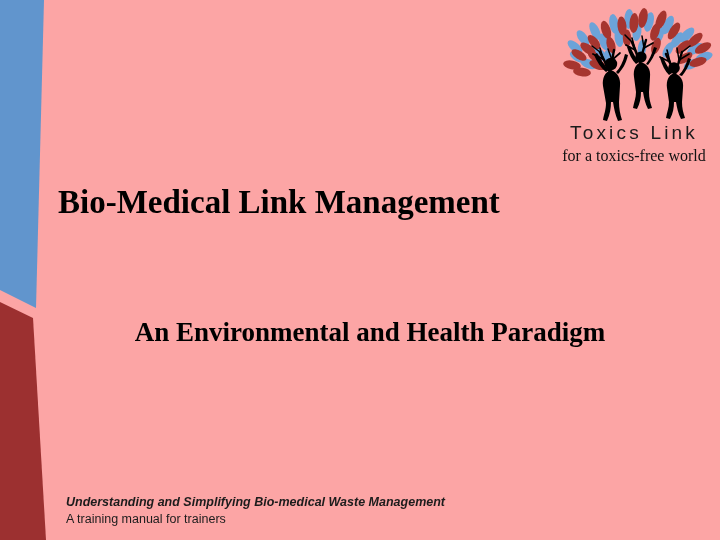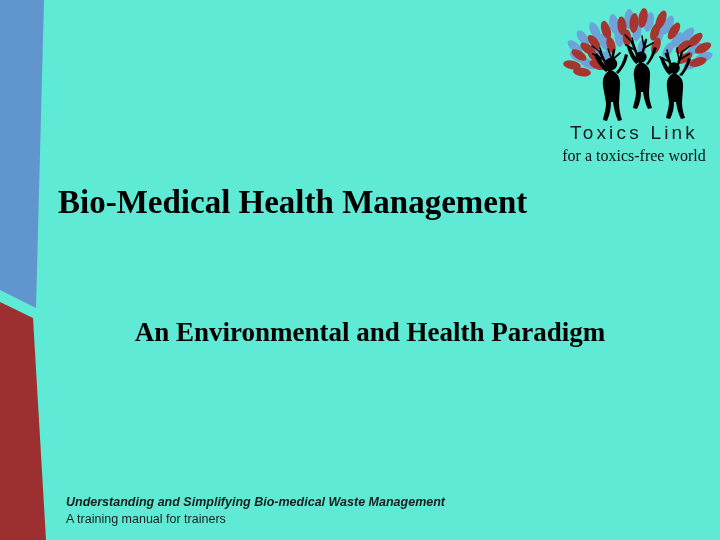--- a/index.html
+++ b/index.html
@@ -13,21 +13,21 @@
     position: relative;
     overflow: hidden;
     font-family: "Liberation Sans", sans-serif;
   }
 
   #slide {
     position: absolute;
     left: 0; top: 0;
     width: 720px;
     height: 540px;
-    background: #5eead4;
+    background: #fca5a5;
     overflow: hidden;
   }
 
   
   #deco-shapes {
     position: absolute;
     left: 0; top: 0;
     width: 120px;
     height: 540px;
     pointer-events: none;
@@ -249,21 +249,21 @@
           <path d="M131 73 C135 69 138 63 140 56 L143 57 C141 64 137 70 134 74 Z"></path>
         </g>
       </g>
     </svg>
 
     <div id="logo-wordmark">Toxics  Link</div>
 
     <div id="logo-tagline">for a toxics-free world</div>
   </div>
 
-  <div id="main-title">Bio-Medical Health Management</div>
+  <div id="main-title">Bio-Medical Link Management</div>
 
   <div id="footer-block">
     <div id="footer-line-1">Understanding and Simplifying Bio-medical Waste Management</div>
     <div id="footer-line-2">A training manual for trainers</div>
   </div>
 
   <div id="subtitle">An Environmental and Health Paradigm</div>
 
 </div>
 

